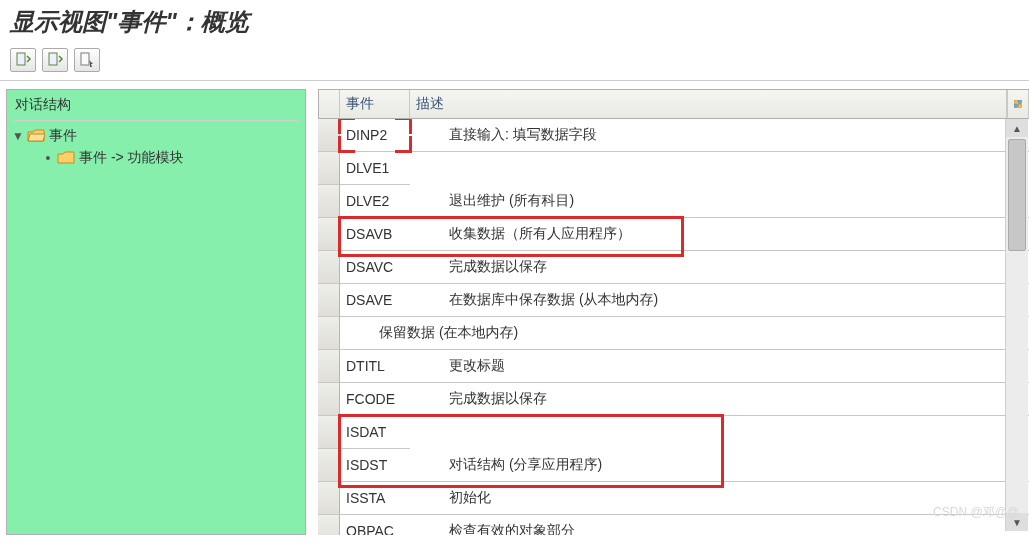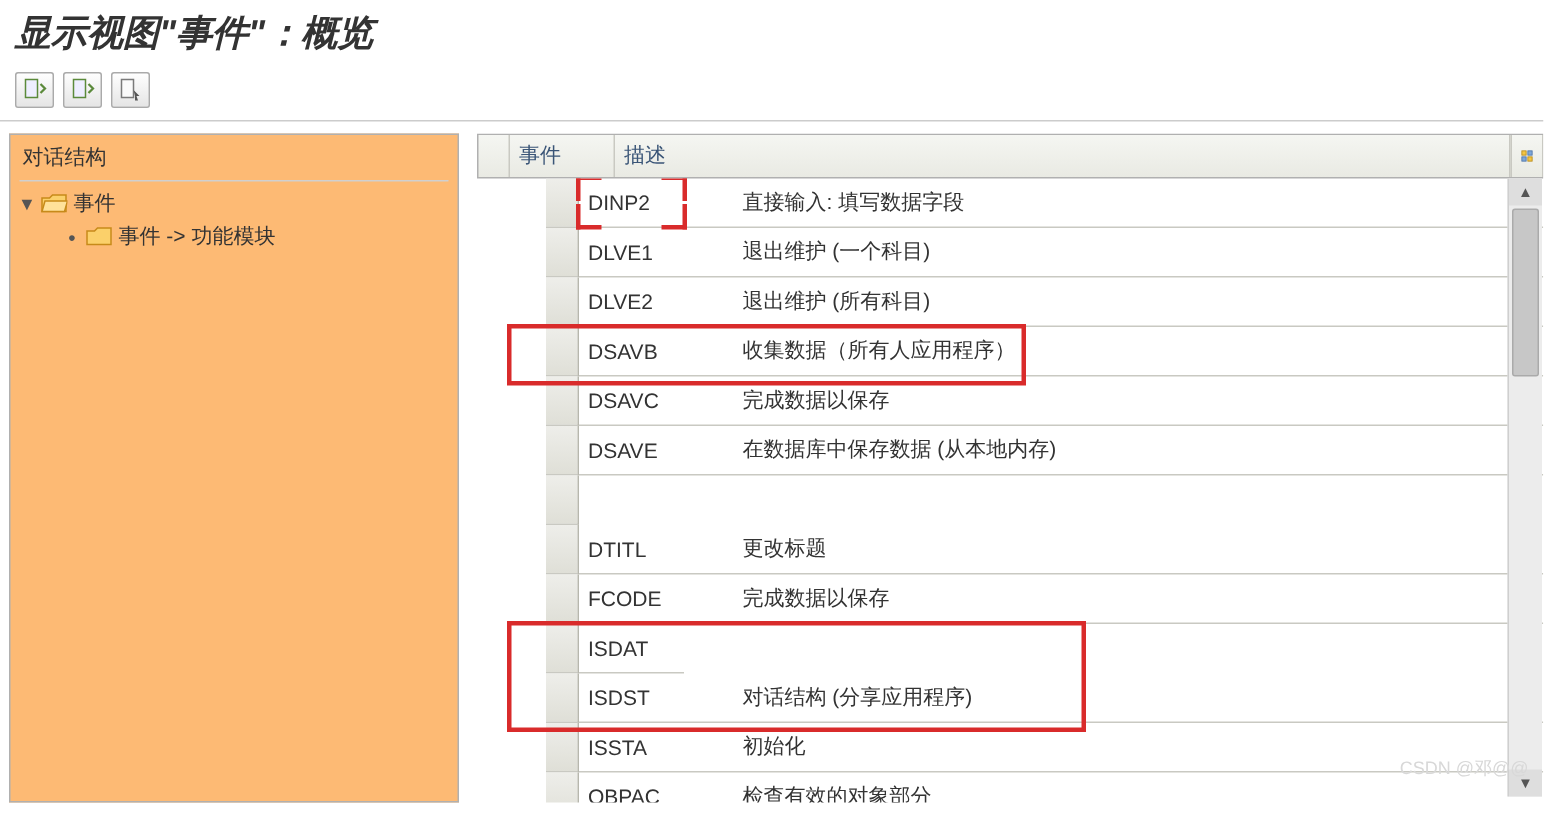--- a/index.html
+++ b/index.html
@@ -1,39 +1,39 @@
 <!DOCTYPE html>
 <html><head>
 <meta charset="utf-8">
 <style>
   html,body{margin:0;padding:0;width:1029px;height:544px;font-family:"Microsoft YaHei",Arial,sans-serif;font-size:14px;background:#fff;color:#333;overflow:hidden;}
   .page-title{font-size:24px;font-style:italic;font-weight:600;color:#333;padding:6px 10px 8px 10px;}
   .toolbar{display:flex;gap:6px;padding:2px 10px 8px 10px;border-bottom:1px solid #ccc;}
   .tb-btn{width:24px;height:22px;display:flex;align-items:center;justify-content:center;border:1px solid #aaa;border-radius:2px;background:linear-gradient(#fefefe,#e5e5e5);cursor:pointer;}
   .tb-btn svg{width:18px;height:18px;display:block;}
   .content-wrap{display:flex;height:calc(544px - 90px);}
-  .tree-panel{width:300px;min-width:300px;background:#fdba74;border:1px solid #b0b0b0;margin:8px 6px 0 6px;padding:4px 6px 6px 6px;box-sizing:border-box;}
+  .tree-panel{width:300px;min-width:300px;background:#86efac;border:1px solid #b0b0b0;margin:8px 6px 0 6px;padding:4px 6px 6px 6px;box-sizing:border-box;}
   .tree-header{font-size:14px;color:#333;padding:2px 2px 6px 2px;border-bottom:1px solid #d0d0d0;}
   .tree{margin-top:4px;}
   .tree-node{display:flex;align-items:center;gap:4px;padding:2px 0;cursor:pointer;}
   .tree-arrow{width:10px;display:flex;justify-content:center;color:#555;font-size:12px;}
   .folder-icon,.folder-icon-open{width:18px;height:14px;display:inline-flex;}
   .folder-icon svg,.folder-icon-open svg{width:18px;height:14px;}
   .tree-indent{padding-left:30px;}
   .bullet{color:#555;width:10px;text-align:center;font-size:14px;}
   .table-panel{flex:1;margin:8px 0 0 6px;overflow:hidden;position:relative;}
   .table-head{display:flex;background:linear-gradient(#f5f6f2,#e9eae3);border-top:1px solid #b0b0b0;border-bottom:1px solid #b0b0b0;}
   .th{box-sizing:border-box;padding:5px 6px;border-right:1px solid #c9c9c2;color:#3a5577;font-size:14px;}
   .col-sel{width:22px;border-left:1px solid #b0b0b0;}
   .col-event{width:70px;}
   .col-desc{flex:1;}
   .col-cfg{width:22px;display:flex;align-items:center;justify-content:center;border-left:1px solid #c9c9c2;}
   .col-cfg svg{width:14px;height:14px;}
   .table-body{overflow:hidden;}
-  .tr{display:flex;align-items:stretch;height:33px;margin-left:46px;}
+  .tr{display:flex;align-items:stretch;height:33px;}
   .tr .cell{box-sizing:border-box;padding:5px 6px;display:flex;align-items:center;white-space:nowrap;}
   .cell.sel{width:22px;background:linear-gradient(#eeeeea,#dfdfd7);border-right:1px solid #b7b7ad;border-bottom:1px solid #c9c9c2;}
   .cell.evt{width:70px;font-family:Arial,sans-serif;color:#333;border-bottom:1px solid #c9c9c2;}
   .cell.desc{flex:1;color:#333;border-bottom:1px solid #c9c9c2;padding-left:39px;}
   .table-scrollbar{position:absolute;right:1px;top:30px;bottom:4px;width:22px;background:#ececec;border-left:1px solid #cfcfcf;}
   .scroll-up,.scroll-down{height:18px;background:#dedede;display:flex;align-items:center;justify-content:center;color:#555;font-size:10px;cursor:pointer;}
   .scroll-thumb{position:absolute;top:20px;left:2px;right:2px;height:110px;background:#c7c7c7;border:1px solid #aaa;border-radius:2px;}
   .hl-red-corners{position:relative;}
   .corner{position:absolute;width:14px;height:14px;border:3px solid #d92b2b;}
   .corner.tl{top:-2px;left:-2px;border-right:none;border-bottom:none;}
@@ -112,21 +112,20 @@
 
     <div class="table-body" id="table-body">
         <div class="tr">
           <div class="cell sel"></div>
           <div class="cell evt hl-red-corners">DINP2<span class="corner tl"></span><span class="corner tr"></span><span class="corner bl"></span><span class="corner br"></span></div>
           <div class="cell desc">直接输入: 填写数据字段</div>
         </div>
         <div class="tr">
           <div class="cell sel"></div>
           <div class="cell evt">DLVE1</div>
-          <div class="cell desc">退出维护 (一个科目)</div>
         </div>
         <div class="tr">
           <div class="cell sel"></div>
           <div class="cell evt">DLVE2</div>
           <div class="cell desc">退出维护 (所有科目)</div>
         </div>
         <div class="tr">
           <div class="cell sel"></div>
           <div class="cell evt">DSAVB</div>
           <div class="cell desc">收集数据（所有人应用程序）</div>
@@ -136,20 +135,21 @@
           <div class="cell evt">DSAVC</div>
           <div class="cell desc">完成数据以保存</div>
         </div>
         <div class="tr">
           <div class="cell sel"></div>
           <div class="cell evt">DSAVE</div>
           <div class="cell desc">在数据库中保存数据 (从本地内存)</div>
         </div>
         <div class="tr">
           <div class="cell sel"></div>
+          <div class="cell desc">保留数据 (在本地内存)</div>
         </div>
         <div class="tr">
           <div class="cell sel"></div>
           <div class="cell evt">DTITL</div>
           <div class="cell desc">更改标题</div>
         </div>
         <div class="tr">
           <div class="cell sel"></div>
           <div class="cell evt">FCODE</div>
           <div class="cell desc">完成数据以保存</div>

